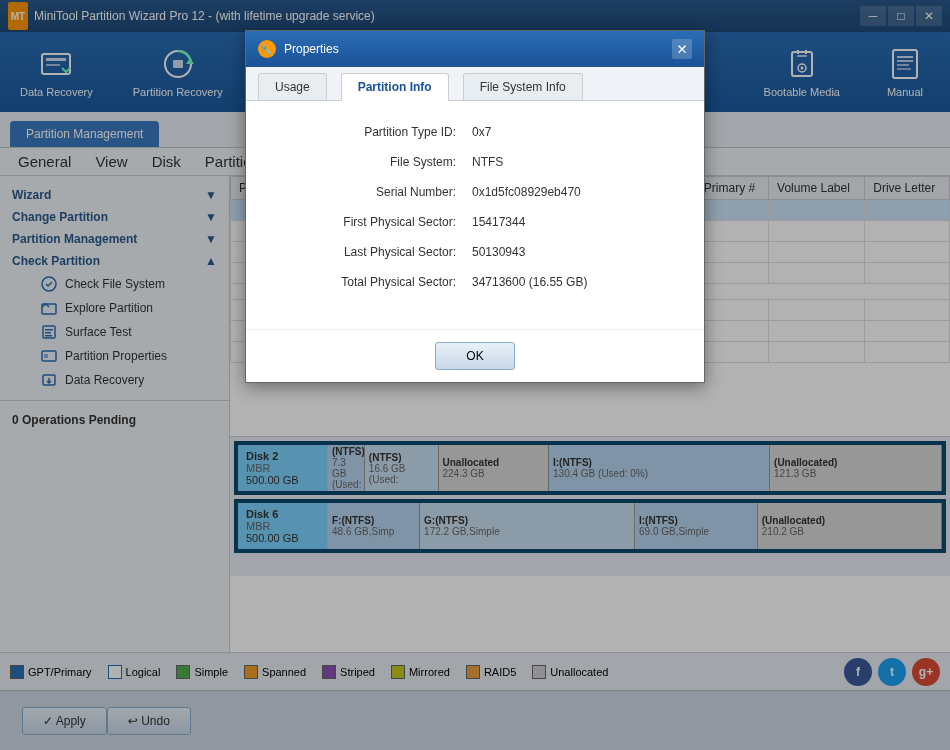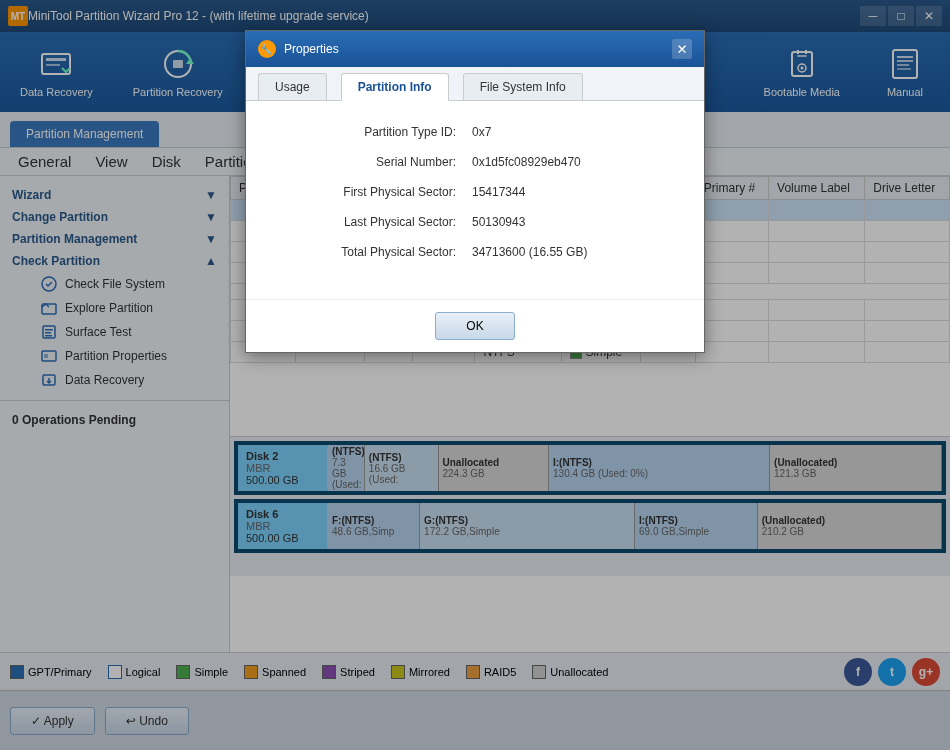--- a/index.html
+++ b/index.html
@@ -1,20 +1,20 @@
 <!DOCTYPE html>
 <html><head>
   <meta charset="utf-8">
   <style>
     * { box-sizing: border-box; margin: 0; padding: 0; }
     body { font-family: 'Segoe UI', Arial, sans-serif; font-size: 12px; background: #d0d8e4; width: 950px; height: 750px; overflow: hidden; position: relative; }
 
     
     .title-bar { background: linear-gradient(to bottom, #2a5a8c, #1e4a7a); height: 32px; display: flex; align-items: center; padding: 0 8px; color: white; font-size: 12px; }
-    .title-bar-icon { width: 20px; height: 20px; background: #f90; border-radius: 2px; margin-right: 0; display: flex; align-items: center; justify-content: center; font-weight: bold; color: #fff; font-size: 10px; }
+    .title-bar-icon { width: 20px; height: 28px; background: #f90; border-radius: 2px; margin-right: 6px; display: flex; align-items: center; justify-content: center; font-weight: bold; color: #fff; font-size: 10px; }
     .title-bar-text { flex: 1; }
     .title-bar-controls { display: flex; gap: 2px; }
     .title-bar-btn { width: 26px; height: 20px; background: rgba(255,255,255,0.15); border: none; color: white; cursor: pointer; display: flex; align-items: center; justify-content: center; font-size: 12px; }
 
     
     .toolbar { background: linear-gradient(to bottom, #2a6db5, #1a5a9e); height: 80px; display: flex; align-items: center; padding: 0 10px; gap: 20px; }
     .tool-item { display: flex; flex-direction: column; align-items: center; color: white; cursor: pointer; padding: 6px 10px; min-width: 70px; }
     .tool-icon { width: 36px; height: 36px; display: flex; align-items: center; justify-content: center; margin-bottom: 4px; }
     .tool-label { font-size: 11px; text-align: center; }
     .toolbar-spacer { flex: 1; }
@@ -64,21 +64,21 @@
     .disk-part-info { color: #666; }
     .disk-part-ntfs { background: #b8d4f0; }
     .disk-part-unalloc { background: #d8d8d8; }
 
     
     .legend-bar { background: #e8edf2; border-top: 1px solid #ccc; height: 38px; display: flex; align-items: center; padding: 0 10px; gap: 16px; font-size: 11px; }
     .legend-item { display: flex; align-items: center; gap: 4px; }
     .legend-box { width: 14px; height: 14px; border: 1px solid #666; }
 
     
-    .action-bar { background: #d0d8e4; border-top: 1px solid #bbb; height: 60px; display: flex; align-items: center; padding: 0 10px; gap: 10px; }
+    .action-bar { background: #d0d8e4; border-top: 1px solid #bbb; height: 60px; display: flex; align-items: center; padding: 0 22px; }
     .action-btn { padding: 6px 20px; background: linear-gradient(to bottom, #e8f0f8, #c8d8e8); border: 1px solid #8aadcc; border-radius: 3px; cursor: pointer; font-size: 12px; color: #333; display: flex; align-items: center; gap: 4px; }
     .social-icons { margin-left: auto; display: flex; gap: 6px; }
     .social-btn { width: 28px; height: 28px; border-radius: 50%; display: flex; align-items: center; justify-content: center; color: white; font-size: 12px; font-weight: bold; cursor: pointer; }
     .fb { background: #3b5998; }
     .tw { background: #1da1f2; }
     .gp { background: #dd4b39; }
 
     
     .modal-overlay { position: absolute; top: 0; left: 0; right: 0; bottom: 0; background: rgba(0,0,0,0.3); z-index: 100; display: flex; align-items: flex-start; justify-content: center; padding-top: 30px; }
     .modal { background: white; border: 1px solid #666; box-shadow: 0 4px 16px rgba(0,0,0,0.4); width: 460px; }
@@ -496,20 +496,24 @@
       <div class="modal-tab">Usage</div>
       <div class="modal-tab active">Partition Info</div>
       <div class="modal-tab">File System Info</div>
     </div>
     <div class="modal-body">
       <div class="modal-row">
         <span class="modal-label">Partition Type ID:</span>
         <span class="modal-value">0x7</span>
       </div>
       <div class="modal-row">
+        <span class="modal-label">File System:</span>
+        <span class="modal-value">NTFS</span>
+      </div>
+      <div class="modal-row">
         <span class="modal-label">Serial Number:</span>
         <span class="modal-value">0x1d5fc08929eb470</span>
       </div>
       <div class="modal-row">
         <span class="modal-label">First Physical Sector:</span>
         <span class="modal-value">15417344</span>
       </div>
       <div class="modal-row">
         <span class="modal-label">Last Physical Sector:</span>
         <span class="modal-value">50130943</span>

